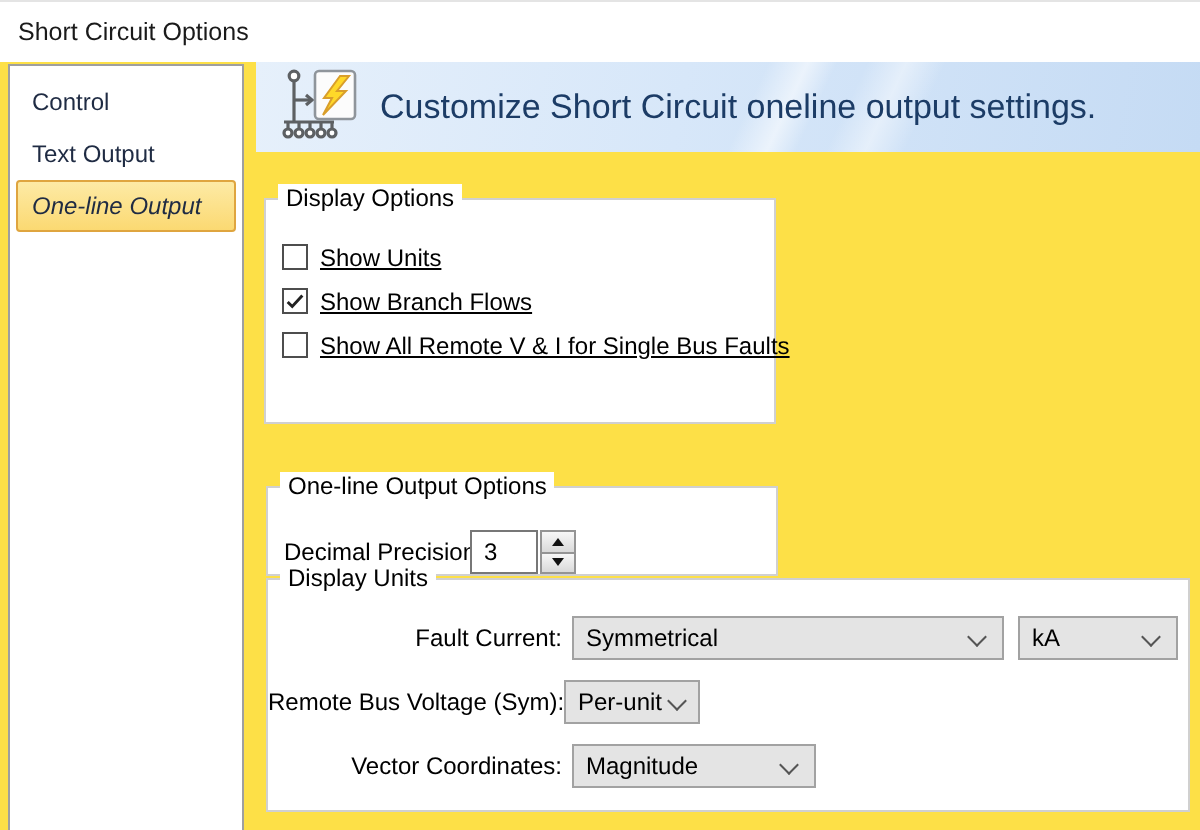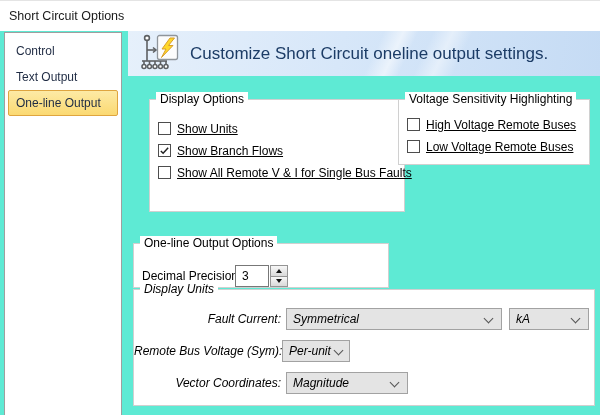--- a/index.html
+++ b/index.html
@@ -5,21 +5,21 @@
   * { margin:0; padding:0; box-sizing:border-box; }
   html,body { width:600px; height:415px; }
   body {
     font-family:"Liberation Sans", sans-serif;
     font-size:12px;
     color:#000;
     background:#fff;
     position:relative;
     overflow:hidden;
   }
-  .window { position:absolute; inset:0; background:#5eead4; border-top:1px solid #e4e4e4; }
+  .window { position:absolute; inset:0; background:#fde047; border-top:1px solid #e4e4e4; }
 
   
   .titlebar {
     position:absolute; left:0; top:0; width:600px; height:30px;
     background:#fff;
     display:flex; align-items:center; padding-left:9px;
   }
   .titlebar-text { font-size:12.5px; color:#1a1a1a; }
 
   
@@ -30,20 +30,21 @@
   }
   .nav-item {
     height:26px; display:flex; align-items:center;
     padding-left:7px; margin:0 1px;
     color:#1f2b43; cursor:default;
     border:1px solid transparent; border-radius:2px;
   }
   .nav-item.selected {
     background:linear-gradient(#fdeaa5, #fbd972);
     border:1px solid #dfa53f;
+    font-style:italic;
   }
 
   
   .banner {
     position:absolute; left:128px; top:30px; width:472px; height:45px;
     background:
       linear-gradient(115deg, rgba(255,255,255,0) 52%, rgba(255,255,255,.55) 56%, rgba(255,255,255,0) 59%, rgba(255,255,255,0) 62%, rgba(255,255,255,.45) 66%, rgba(255,255,255,0) 70%),
       linear-gradient(100deg, #e6f0fb 0%, #d7e7f9 45%, #c5dbf4 100%);
     display:flex; align-items:center;
   }
@@ -52,24 +53,24 @@
 
   
   .group {
     position:absolute; border:1px solid #d0d0d0;
     background:#fff;
   }
   .group-title {
     position:absolute; top:-8px; left:6px;
     background:#fff; padding:0 4px; color:#000; white-space:nowrap;
   }
-  #group-display-options { left:149px; top:98px;  width:256px; height:113px;text-align:right; }
+  #group-display-options { left:132px; top:98px;  width:256px; height:113px;text-align:right; }
   #group-voltage         { left:398px; top:98px;  width:192px; height:66px; }
   #group-oneline         { left:133px; top:242px; width:256px; height:45px; }
-  #group-display-units   { left:133px; top:288px; width:462px; height:117px;font-style:italic; }
+  #group-display-units   { left:133px; top:288px; width:462px; height:117px; }
 
   
   .cb-col { position:absolute; left:8px; display:flex; flex-direction:column; gap:9px; }
   #group-display-options .cb-col { top:22px; }
   #group-voltage .cb-col { top:18px; }
   .cbrow { display:flex; align-items:center; height:13px;text-decoration:underline; }
   .checkbox {
     width:13px; height:13px; background:#fff; border:1px solid #4d4d4d;
     display:inline-flex; align-items:center; justify-content:center;
     margin-right:6px; flex:0 0 auto; cursor:default;
@@ -186,37 +187,20 @@
       </div>
       <div class="cbrow">
         <span class="checkbox">
           
         </span>
         <span class="cblabel">Show All Remote V &amp; I for Single Bus Faults</span>
       </div>
     </div>
   </div>
 
-  <div class="group" id="group-voltage">
-    <span class="group-title">Voltage Sensitivity Highlighting</span>
-    <div class="cb-col">
-      <div class="cbrow">
-        <span class="checkbox">
-          
-        </span>
-        <span class="cblabel">High Voltage Remote Buses</span>
-      </div>
-      <div class="cbrow">
-        <span class="checkbox">
-          
-        </span>
-        <span class="cblabel">Low Voltage Remote Buses</span>
-      </div>
-    </div>
-  </div>
 
   <div class="group" id="group-oneline">
     <span class="group-title">One-line Output Options</span>
     <span class="spin-label">Decimal Precision:</span>
     <div class="spinner">
       <input class="spin-edit" value="3" style="">
       <div class="spin-btns">
         <div class="spin-btn">
             <span class="tri-up"></span>
           </div>

